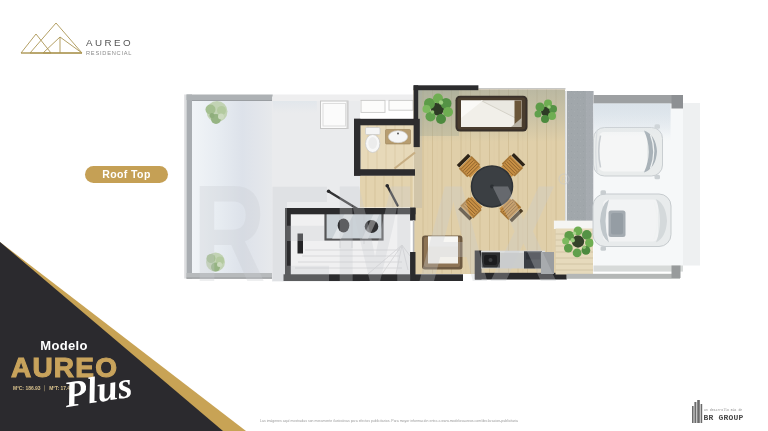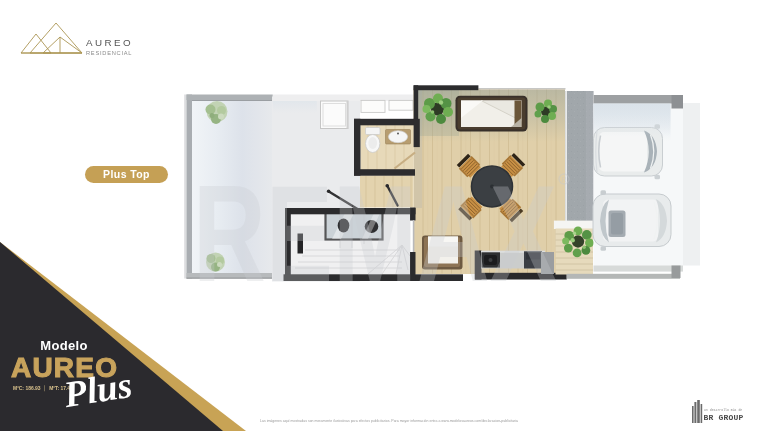--- a/index.html
+++ b/index.html
@@ -16,21 +16,21 @@
     <path d="M14 37 L40 7 L66 37 Z"></path>
     <path d="M27 37 L44 21 L66 37 Z"></path>
     <path d="M44 21 L44 37"></path>
     <path d="M5 37 L66 37"></path>
   </g>
   <text x="70" y="30" font-size="9.8" letter-spacing="2.45" fill="#555555" font-weight="400">AUREO</text>
   <text x="70" y="38.5" font-size="5.7" letter-spacing="0.75" fill="#8b8b8b">RESIDENCIAL</text>
 </svg>
 
 <div class="abs" style="left:85px;top:166px;width:83px;height:17px;background:#c5a055;border-radius:9px;
-     color:#ffffff;font-weight:bold;font-size:10.5px;text-align:center;line-height:17px;letter-spacing:0.4px;">Plus Top</div>
+     color:#ffffff;font-weight:bold;font-size:10.5px;text-align:center;line-height:17px;letter-spacing:0.4px;">Roof Top</div>
 
 <svg class="abs" style="left:180px;top:80px" width="545" height="208" viewBox="180 80 545 208">
   <defs>
     <linearGradient id="roomfl" x1="0" y1="0" x2="1" y2="0">
       <stop offset="0" stop-color="#f1f4f7"></stop>
       <stop offset="0.3" stop-color="#e8edf2"></stop>
       <stop offset="0.62" stop-color="#dde2ea"></stop>
       <stop offset="1" stop-color="#e7e9ec"></stop>
     </linearGradient>
     <linearGradient id="decktint" x1="0" y1="0" x2="0" y2="1">

